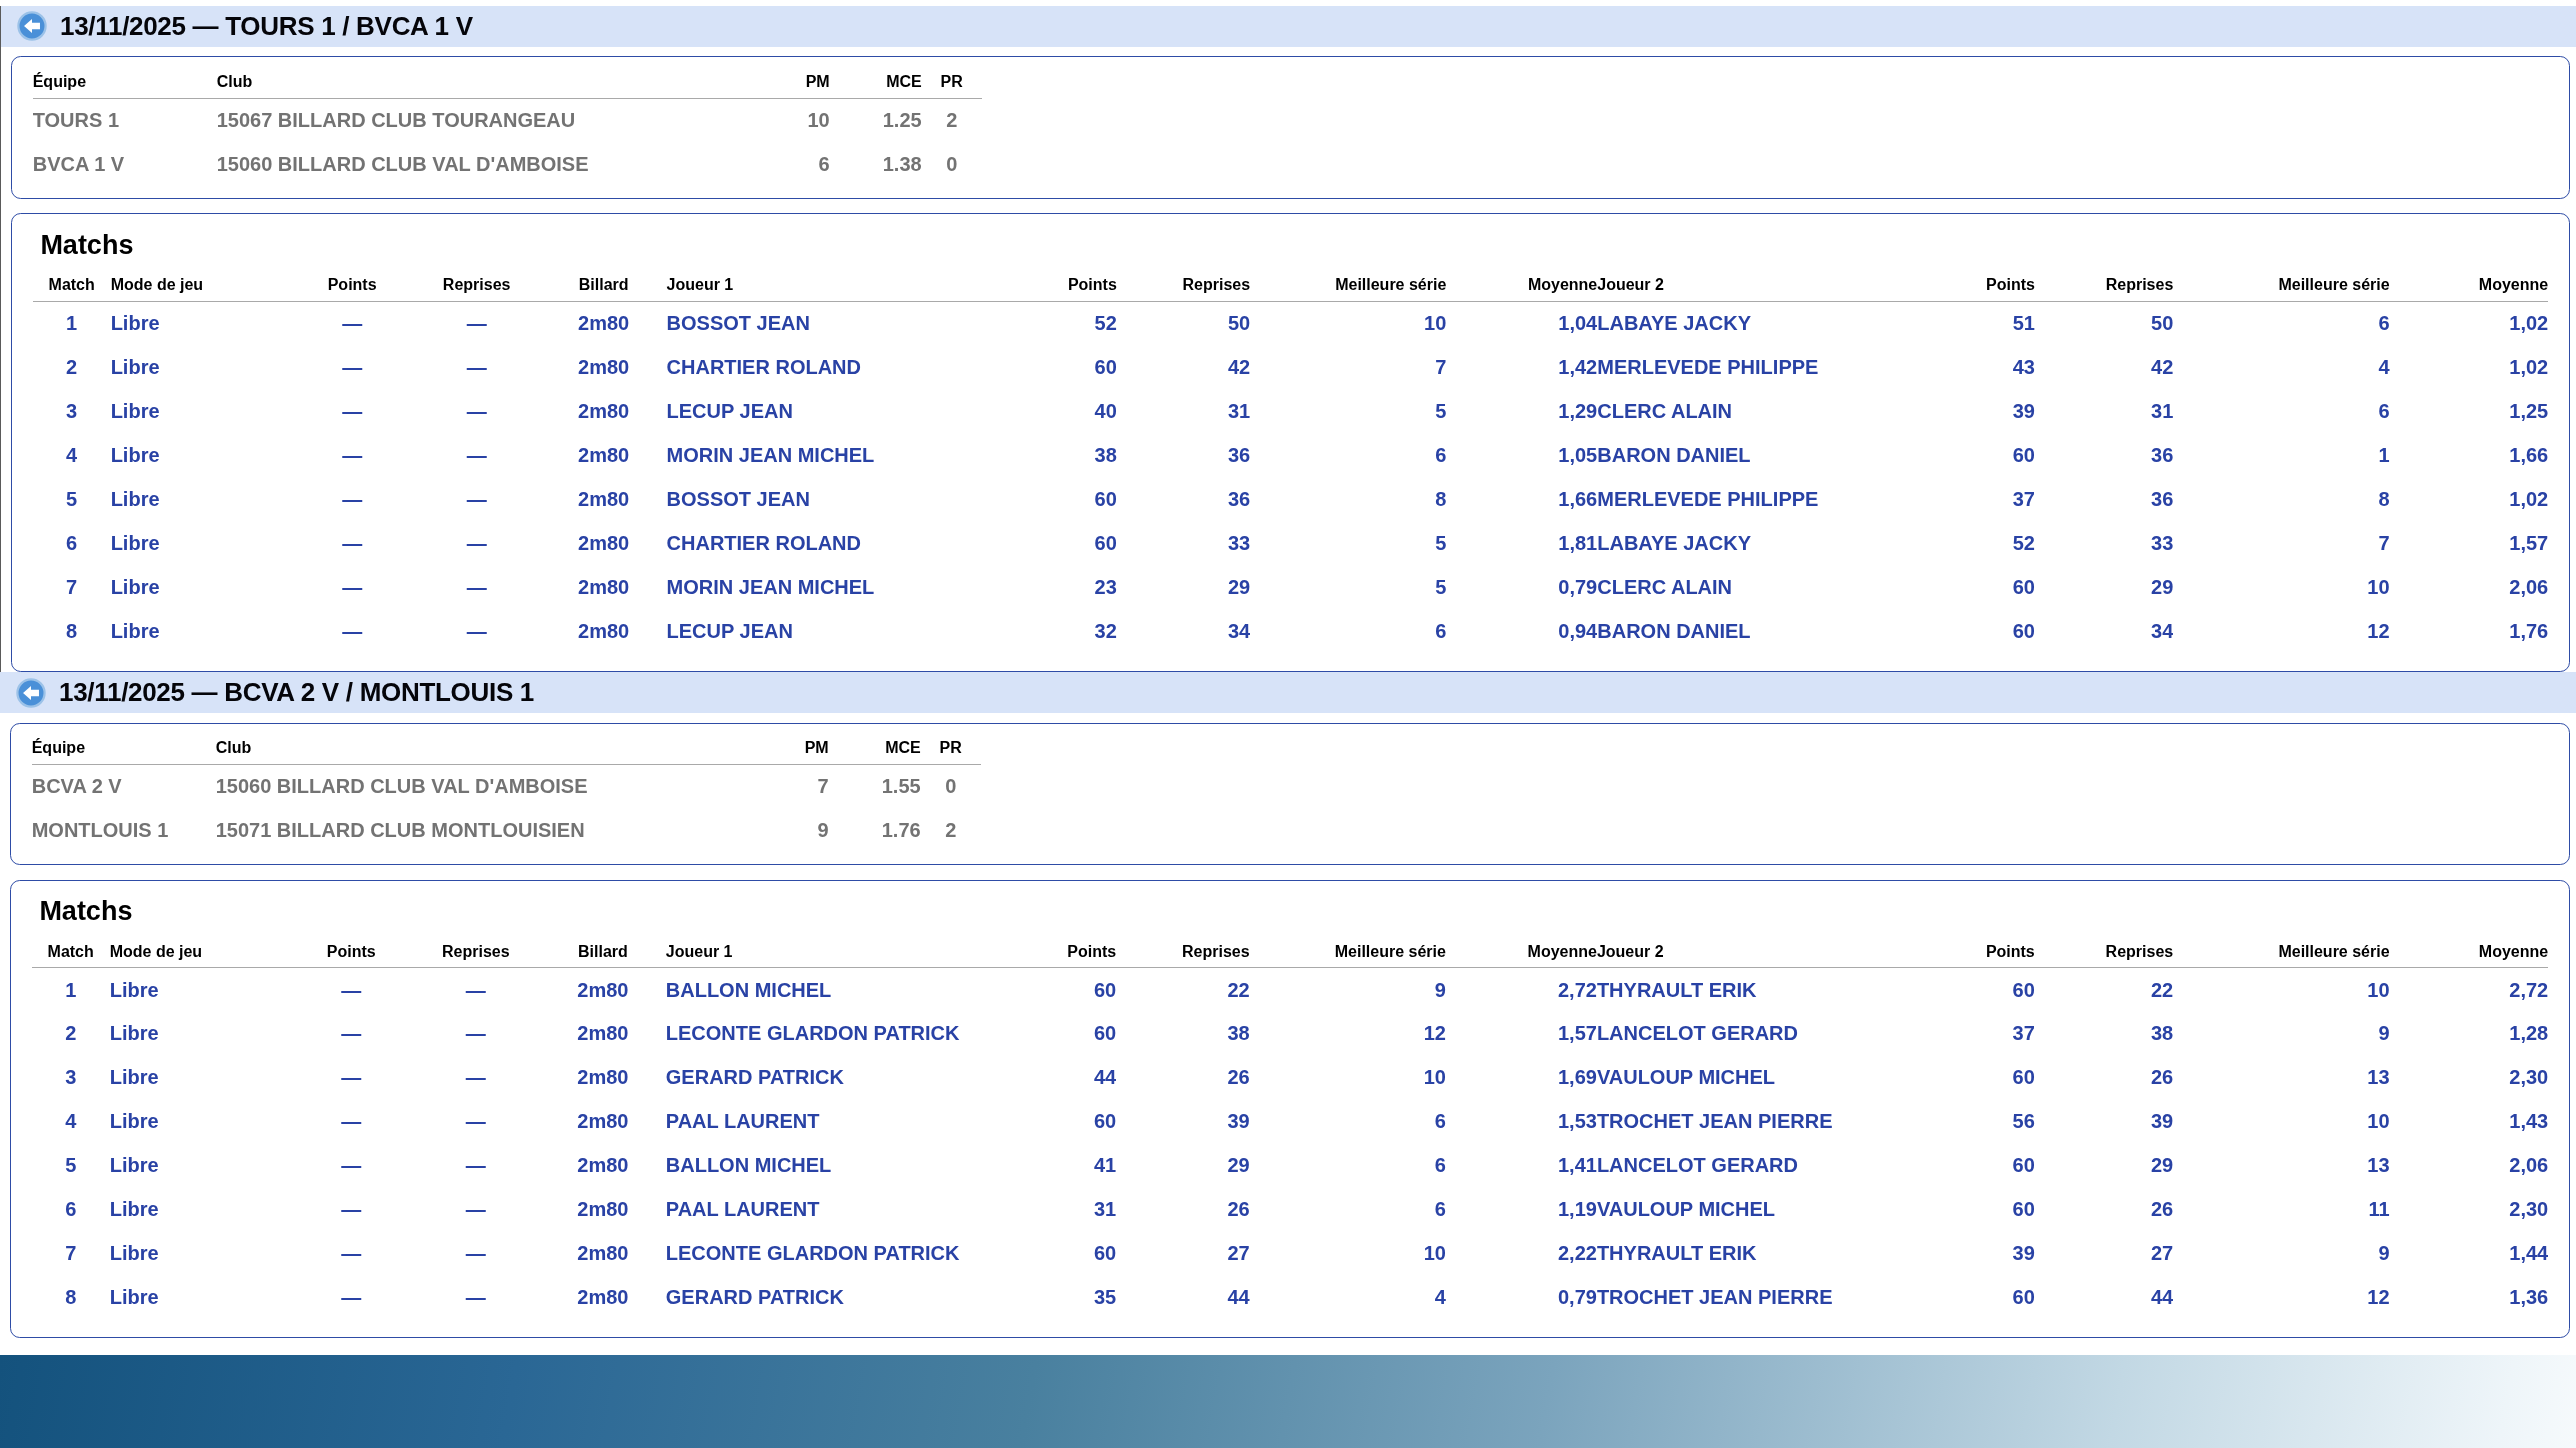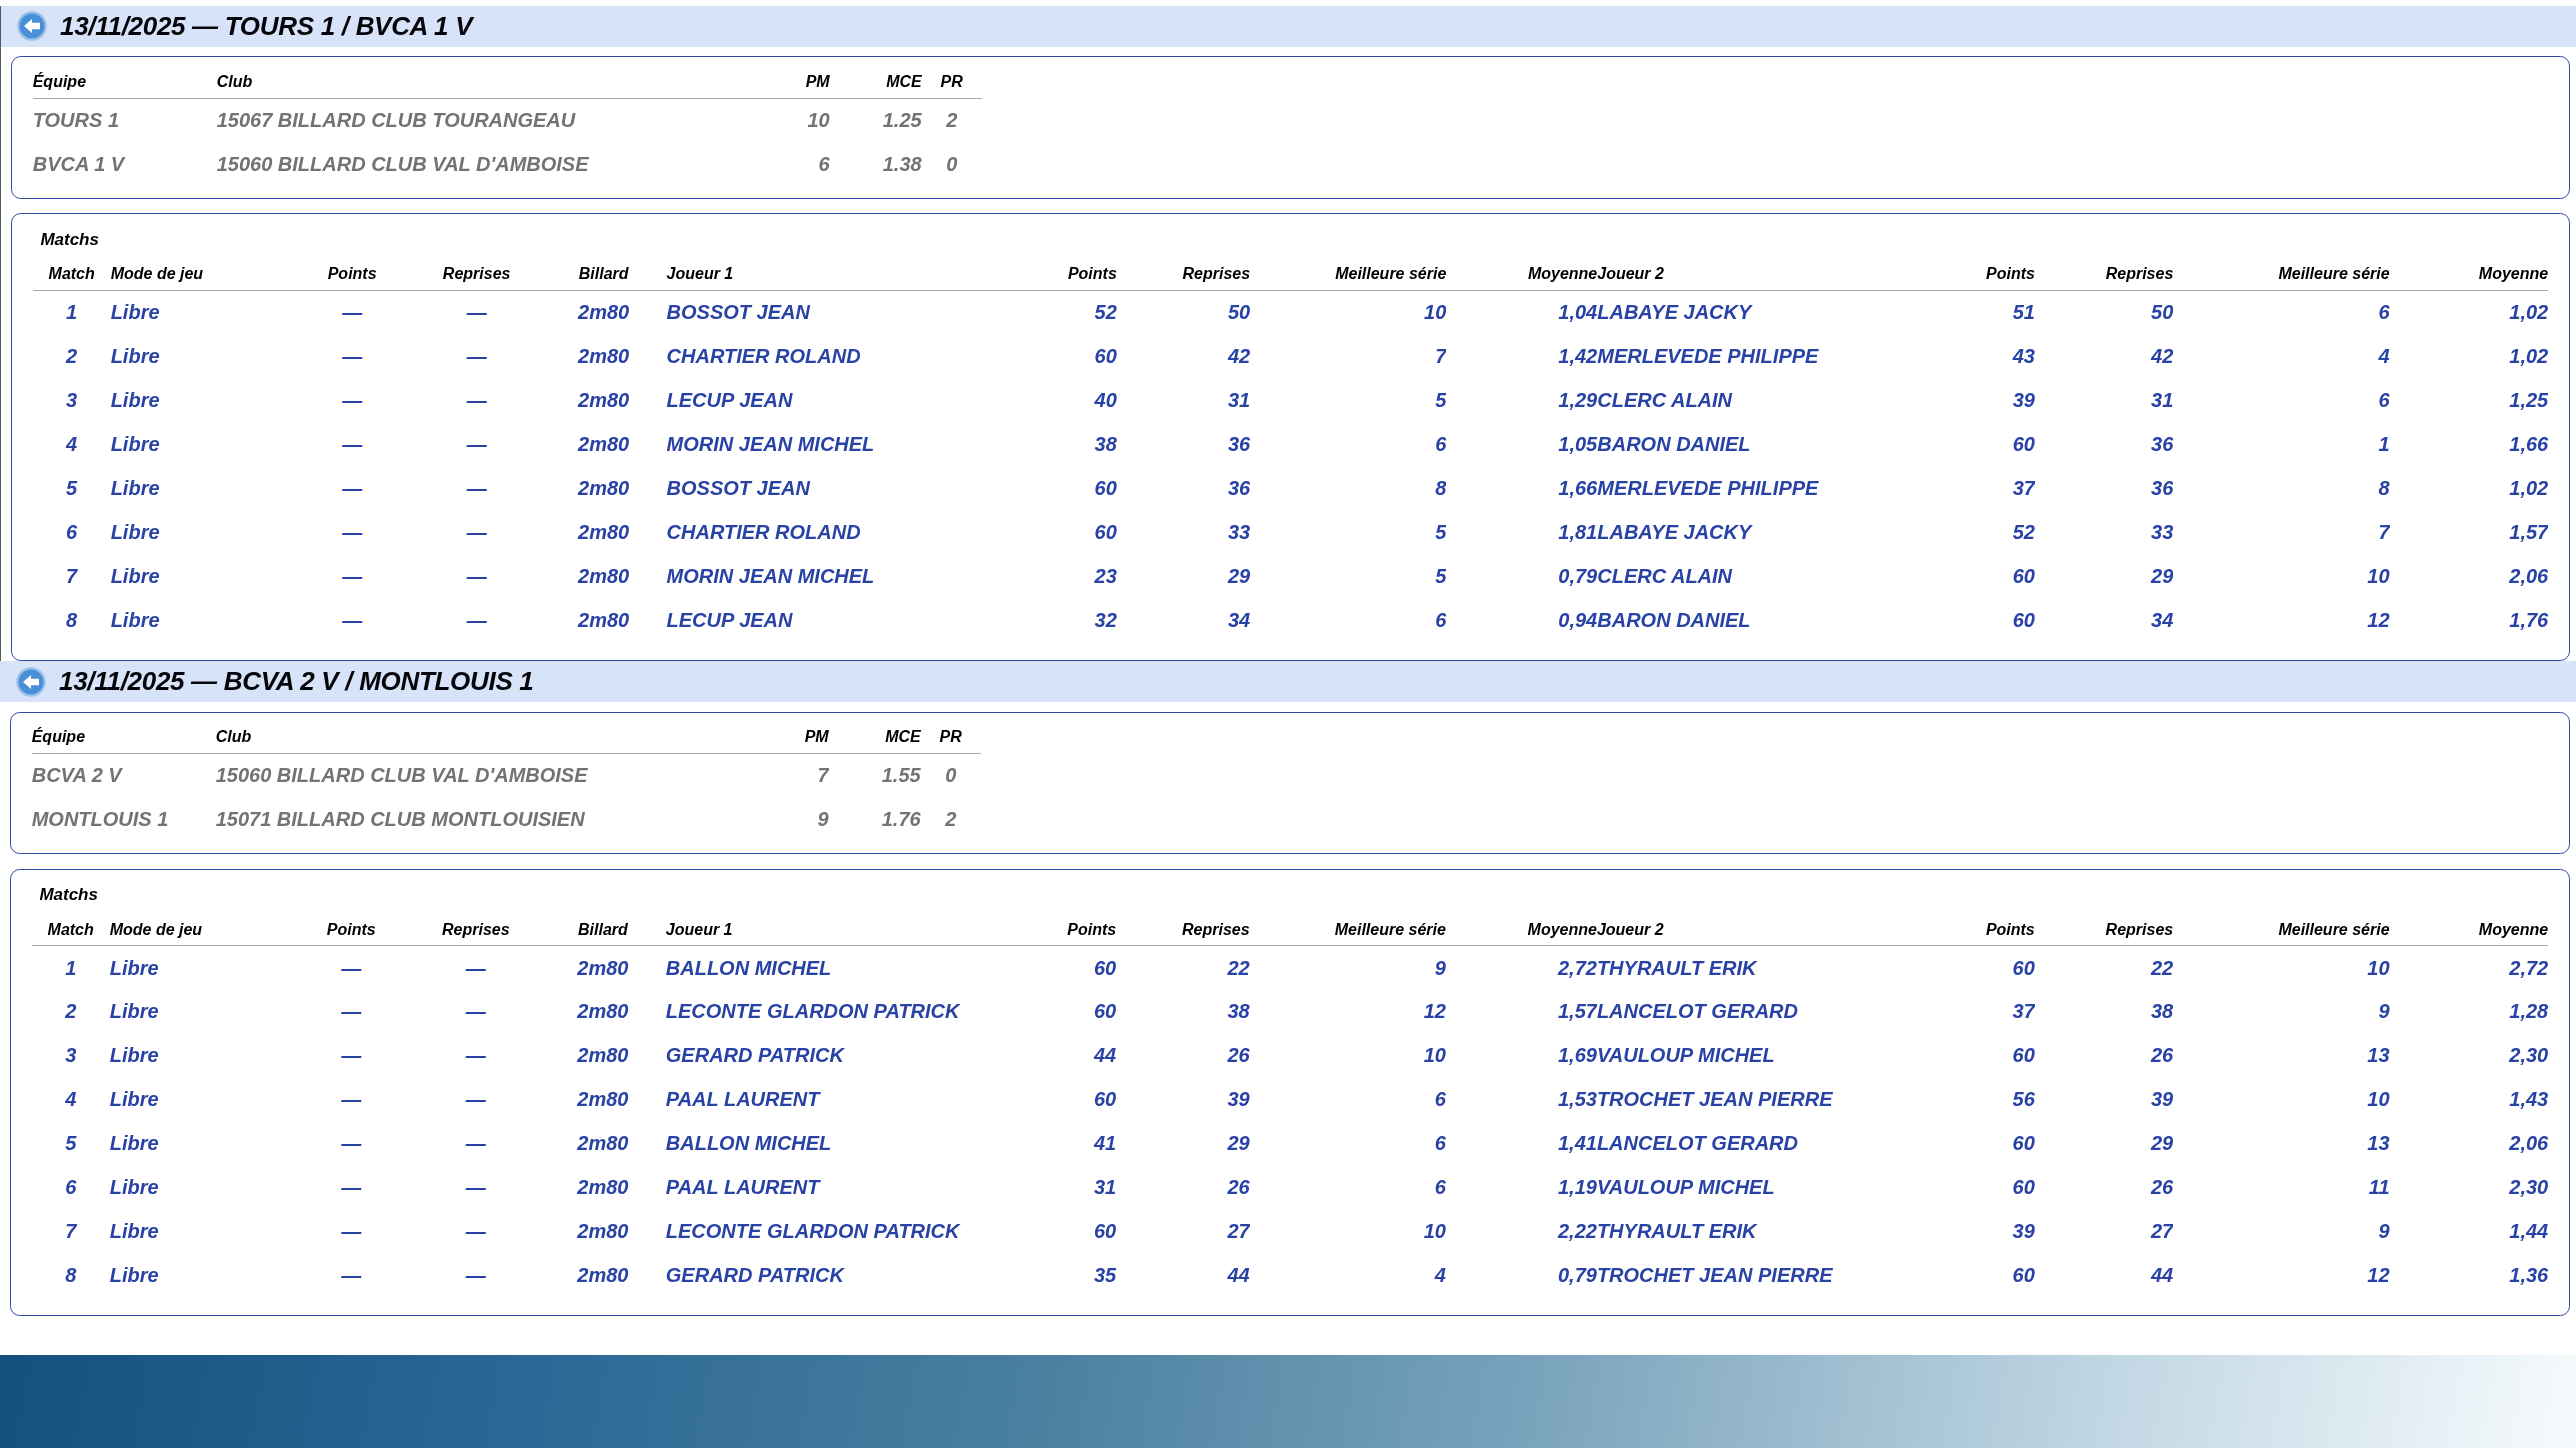--- a/index.html
+++ b/index.html
@@ -4,21 +4,21 @@
 <style>
   :root{
     --bar-bg:#d7e3f8;
     --box-border:#2e4ca6;
     --match-text:#2942a5;
     --underline:#a9a9a9;
   }
   *{box-sizing:border-box;margin:0;padding:0;}
   html,body{width:2576px;height:1449px;overflow:hidden;background:#ffffff;
     font-family:"Liberation Sans","DejaVu Sans",sans-serif;color:#000;}
-  .page{position:relative;width:2576px;height:1449px;font-style:italic;}
+  .page{position:relative;width:2576px;height:1449px;}
   .content{padding-top:5.8px;}
   .section{position:relative;}
   .section.first{border-left:1.9px solid #5a5a5a;}
   .section + .section{}
 
   .section-bar{height:41px;background:var(--bar-bg);display:flex;align-items:center;
     gap:13.5px;padding-left:15.5px;}
   .back-btn{width:30px;height:30px;flex:0 0 auto;cursor:pointer;display:block;}
   .section-title{font-size:26px;font-weight:700;letter-spacing:-0.3px;color:#05050a;}
 
@@ -28,21 +28,21 @@
   .box.matches{margin-top:14.5px;padding:11.6px 21px 17.4px;}
 
   table{border-collapse:collapse;}
   th{font-weight:700;font-size:16px;color:#000;white-space:nowrap;
     border-bottom:1.9px solid var(--underline);padding:5.8px 0 6.8px;}
   td{font-weight:700;font-size:20px;white-space:nowrap;overflow:hidden;}
 
   .teams-table td{color:#737373;height:44px;}
   .teams-table{width:auto;}
 
-  .matchs-title{font-size:17px;font-weight:700;color:#000;margin:3.9px 0 9.7px 7.7px;}
+  .matchs-title{font-size:27px;font-weight:700;color:#000;margin:3.9px 0 9.7px 7.7px;}
   .matches-table{width:100%;table-layout:fixed;}
   .matches-table td{color:var(--match-text);height:44px;}
 
   .c{text-align:center;}
   .l{text-align:left;}
   .r{text-align:right;}
 
   .footer-wave{position:absolute;left:0;bottom:0;width:100%;height:94px;
     background:linear-gradient(100deg,#14527d 0%,#2a6795 20%,#49809f 40%,
       #7ba4bd 60%,#c2d8e4 82%,#eef5f9 97%,#f6fafc 100%);}

